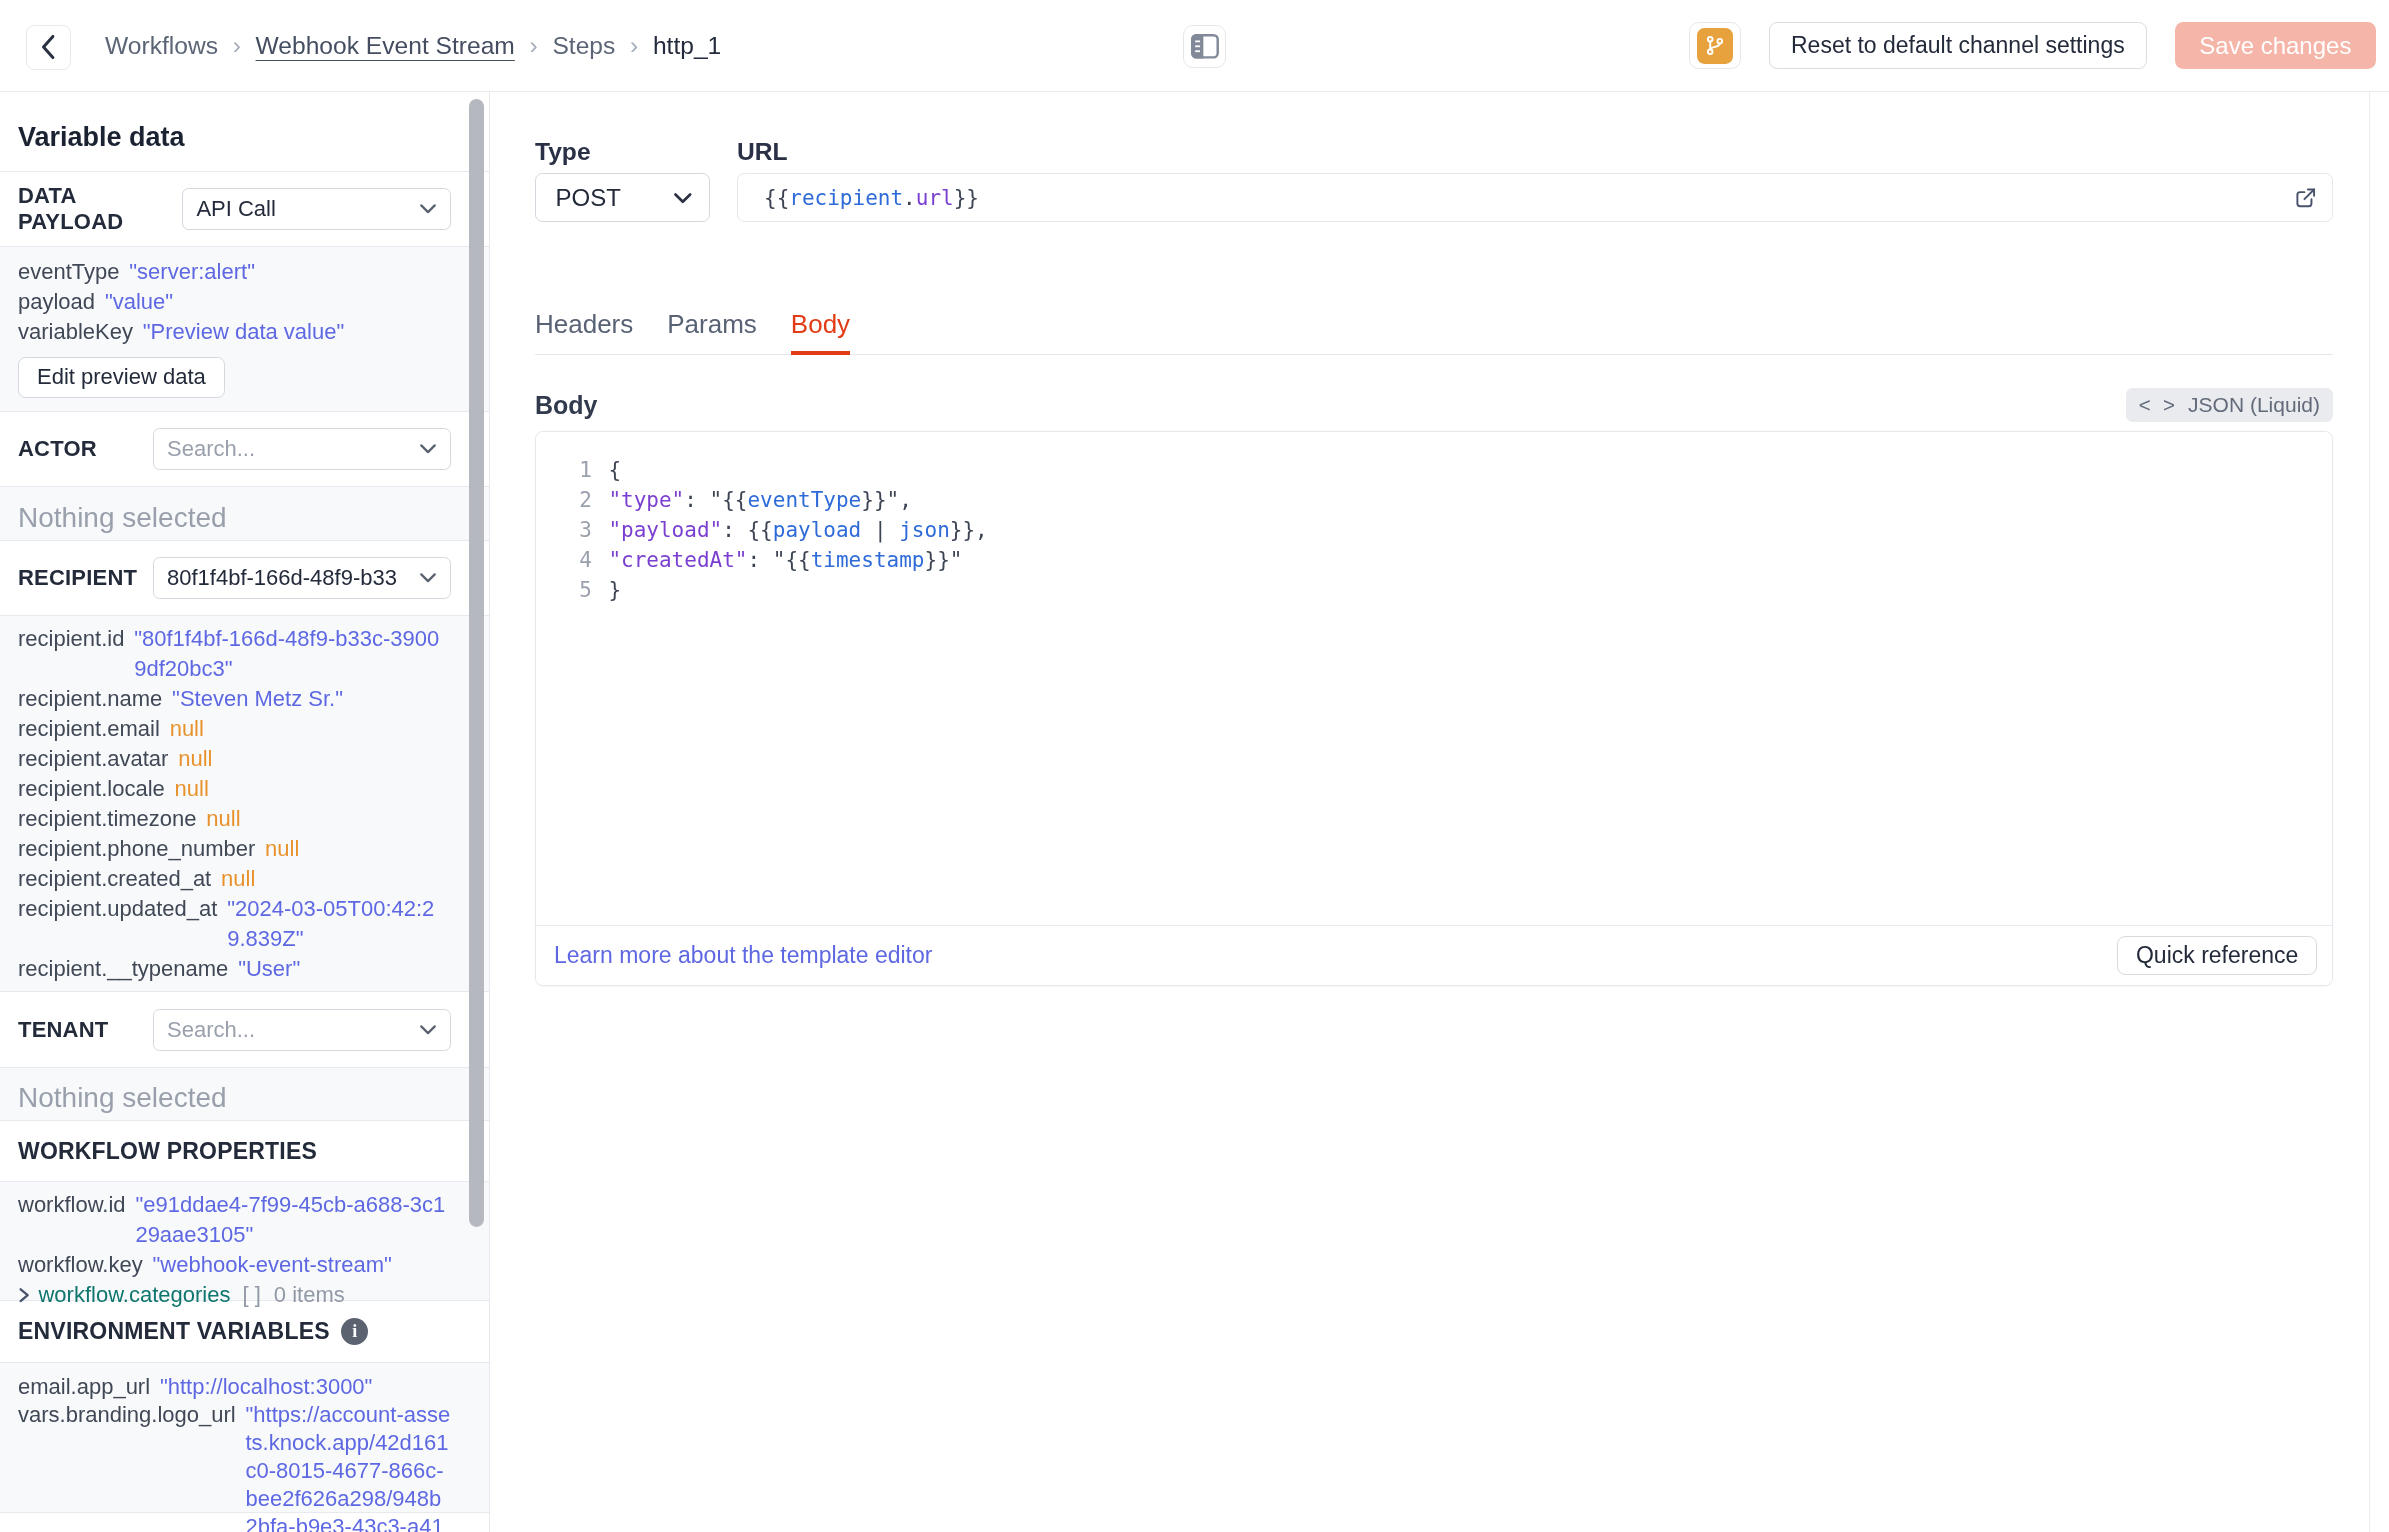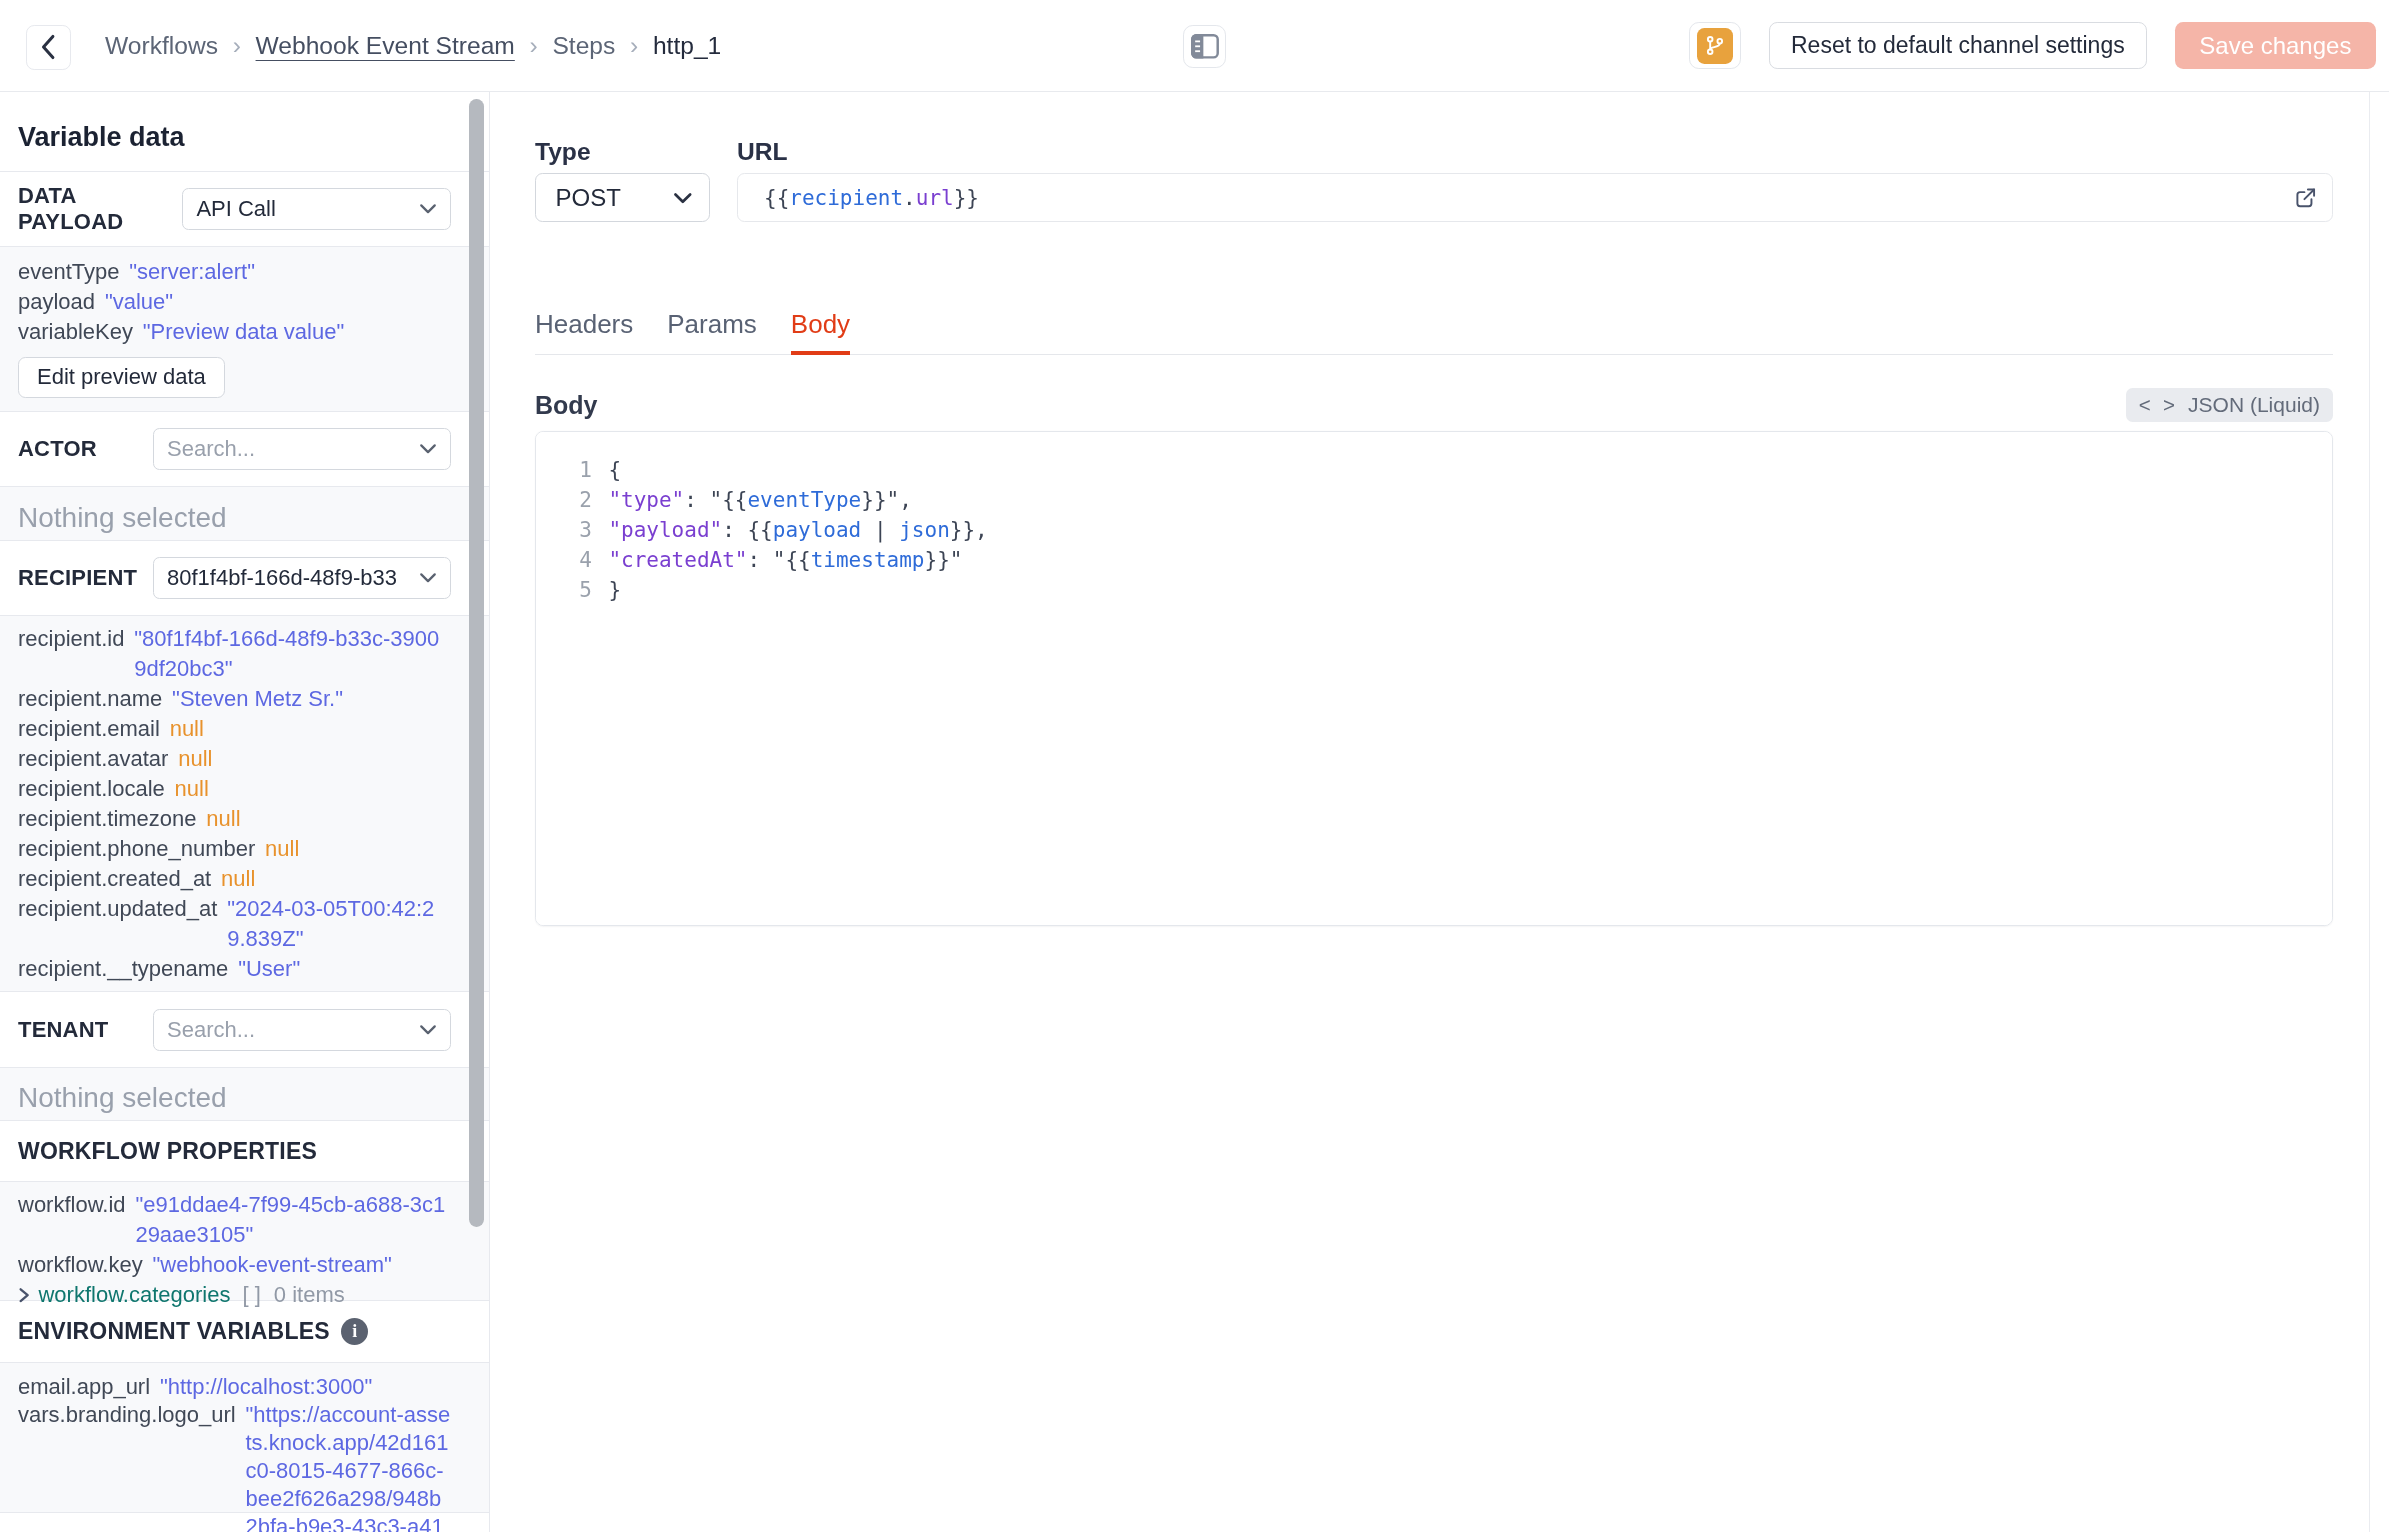--- a/index.html
+++ b/index.html
@@ -405,18 +405,22 @@
         </div>
         <div class="code-line">
           <span class="ln">4</span>
           <span class="code-segs"><span class="seg-p">"createdAt"</span><span class="seg-d">: "{{</span><span class="seg-b">timestamp</span><span class="seg-d">}}"</span></span>
         </div>
         <div class="code-line">
           <span class="ln">5</span>
           <span class="code-segs"><span class="seg-d">}</span></span>
         </div>
       </div>
+      <div class="editor-footer">
+        <span class="footer-link">Learn more about the template editor</span>
+        <button class="qr-btn">Quick reference</button>
+      </div>
     </div>
 
   </div>
   <div class="main-gutter"></div>
 </main>
 
 
 </body></html>

